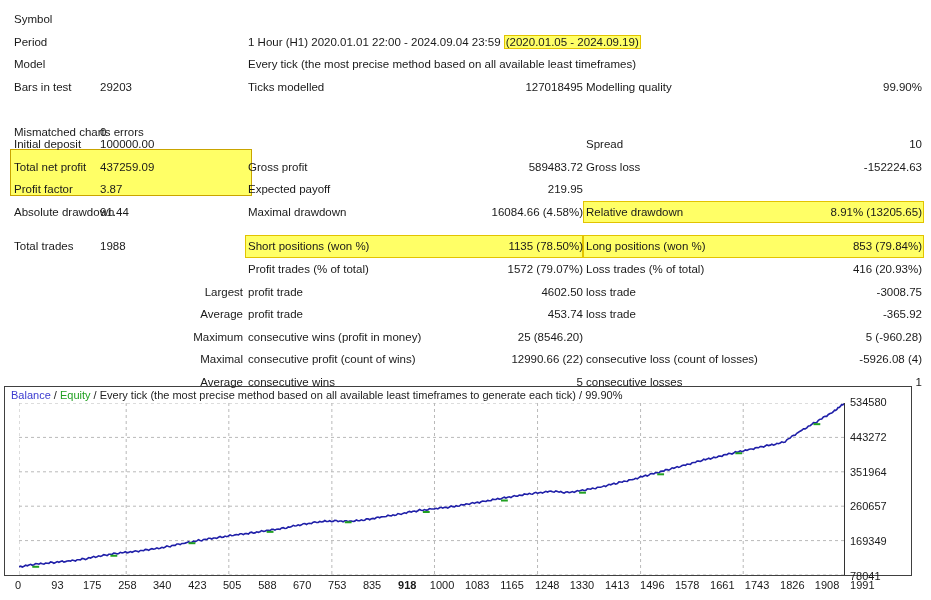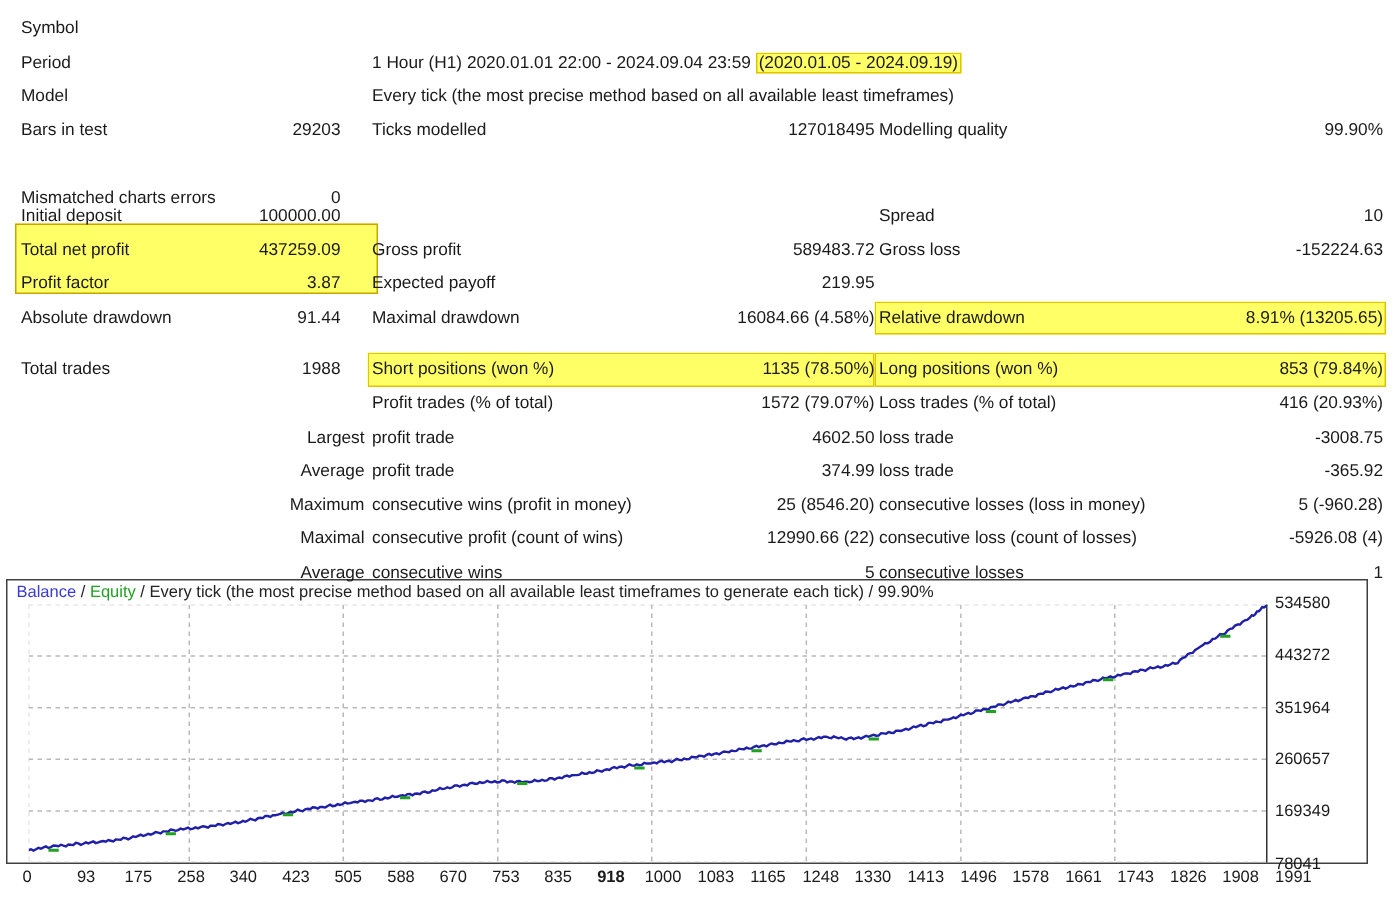--- a/index.html
+++ b/index.html
@@ -12,21 +12,21 @@
     overflow:hidden;
   }
   .report{position:relative;width:931px;height:600px;}
 
   
   .summary{position:absolute;left:0;top:8px;width:931px;}
   .row{position:relative;height:22.6px;}
   .cell{position:absolute;white-space:nowrap;line-height:22.6px;height:22.6px;}
 
   .lbl1{left:14px;}
-  .val1{left:85px;width:142px;text-align:right;}
+  .val1{left:100px;width:142px;}
   .lbl2{left:248px;}
   .val2{left:380px;width:203px;text-align:right;}
   .lbl3{left:586px;}
   .val3{left:700px;width:222px;text-align:right;}
   .lblR{left:140px;width:103px;text-align:right;}
   .wide2{left:248px;width:335px;}
 
   .hl{background:#ffff66;box-shadow:0 0 0 1px #e2c300 inset;}
   .hlbox{position:absolute;background:#ffff66;border:1px solid #c9a400;z-index:0;}
   .row .cell{z-index:2;}
@@ -127,29 +127,28 @@
       <div class="row" style="position: absolute; top: 272.6px; left: 0px; width: 931px;">
         <div class="cell lblR">Largest</div>
         <div class="cell lbl2">profit trade</div>
         <div class="cell val2">4602.50</div>
         <div class="cell lbl3">loss trade</div>
         <div class="cell val3">-3008.75</div>
       </div>
       <div class="row" style="position: absolute; top: 295.2px; left: 0px; width: 931px;">
         <div class="cell lblR">Average</div>
         <div class="cell lbl2">profit trade</div>
-        <div class="cell val2">374.99</div>
+        <div class="cell val2">453.74</div>
         <div class="cell lbl3">loss trade</div>
         <div class="cell val3">-365.92</div>
       </div>
       <div class="row" style="position: absolute; top: 317.8px; left: 0px; width: 931px;">
         <div class="cell lblR">Maximum</div>
         <div class="cell lbl2">consecutive wins (profit in money)</div>
         <div class="cell val2">25 (8546.20)</div>
-        <div class="cell lbl3">consecutive losses (loss in money)</div>
         <div class="cell val3">5 (-960.28)</div>
       </div>
       <div class="row" style="position: absolute; top: 340.4px; left: 0px; width: 931px;">
         <div class="cell lblR">Maximal</div>
         <div class="cell lbl2">consecutive profit (count of wins)</div>
         <div class="cell val2">12990.66 (22)</div>
         <div class="cell lbl3">consecutive loss (count of losses)</div>
         <div class="cell val3">-5926.08 (4)</div>
       </div>
       <div class="row" style="position: absolute; top: 363px; left: 0px; width: 931px;">

